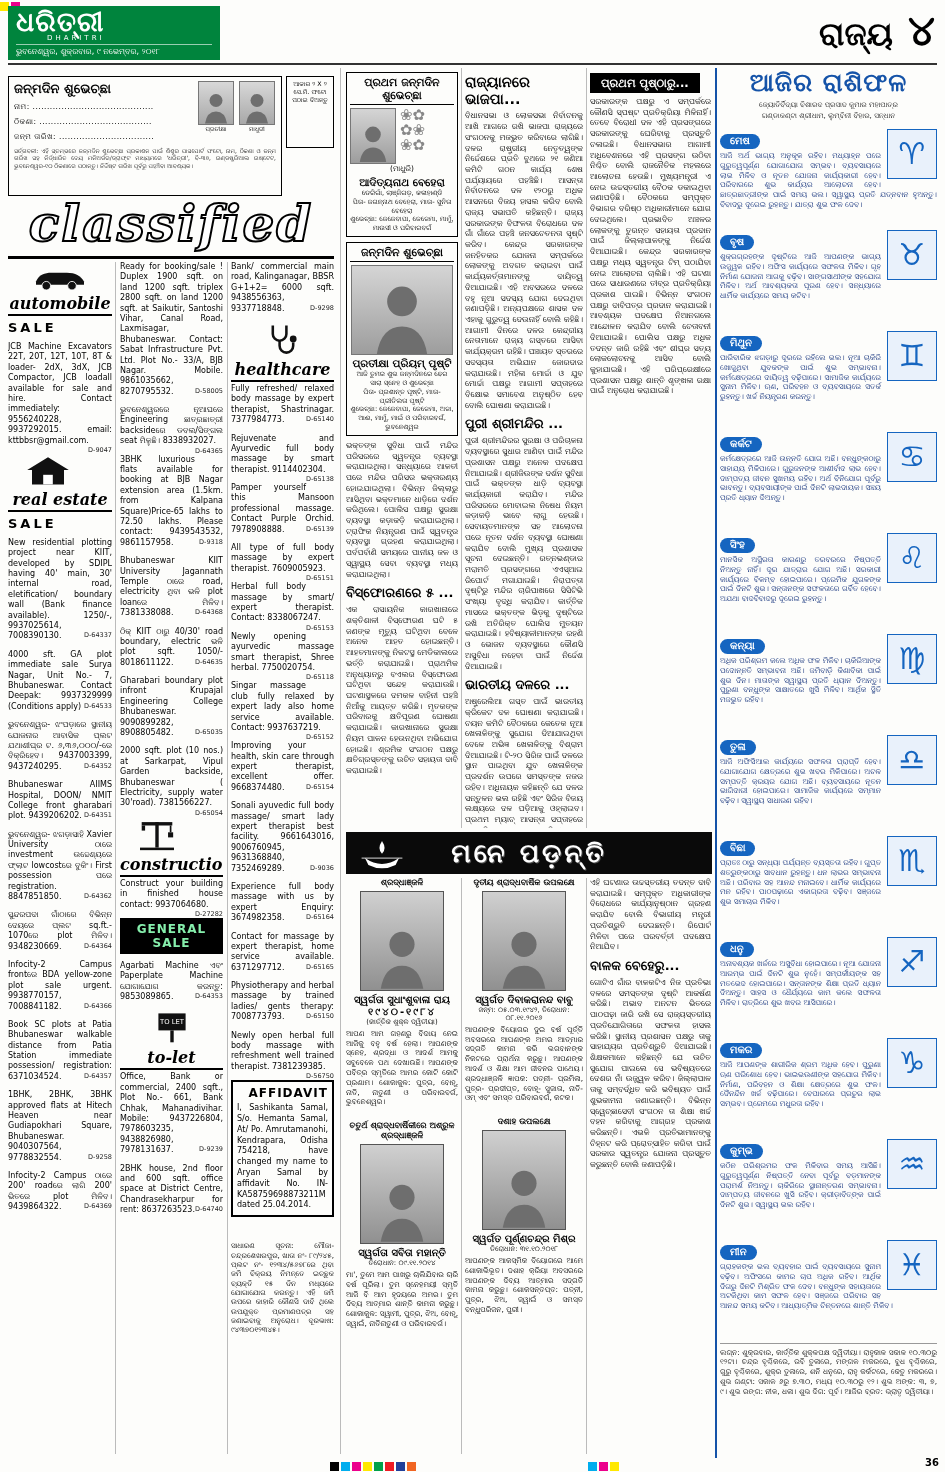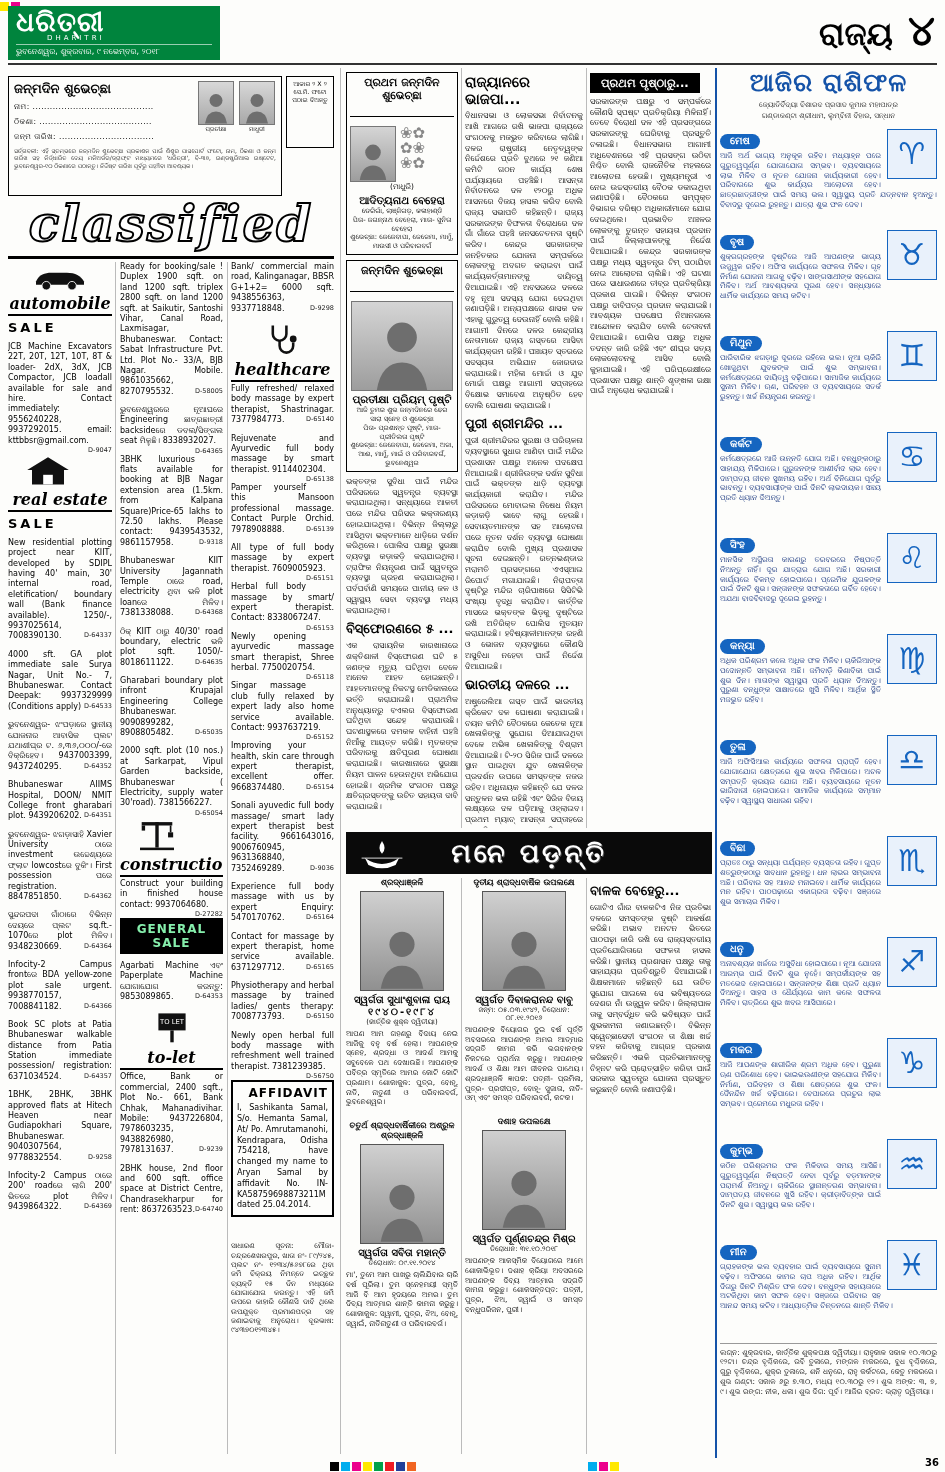--- a/index.html
+++ b/index.html
@@ -39,21 +39,21 @@
   .slogo{text-align:center;margin:4px 0 2px;}
   .slogo .script{font-family:"DejaVu Serif","Liberation Serif",serif;font-style:italic;font-weight:bold;font-size:16px;display:block;border-bottom:2px solid #000;padding-bottom:1px;}
   .sale{font-weight:bold;font-size:13px;letter-spacing:3px;margin:4px 0 7px;}
   .gsale{background:#000;color:#86efac;text-align:center;font-weight:bold;font-size:12px;letter-spacing:1px;padding:4px 0;margin:4px 0 7px;}
   .affbox{border:2px solid #000;padding:4px;margin-top:2px;}
   .afftitle{font-weight:bold;font-size:12px;text-align:right;letter-spacing:1px;margin-bottom:3px;}
   .affbody{font-size:8px;line-height:1.35;text-align:justify;}
   .notice{font-size:7.2px;line-height:1.3;text-align:justify;margin-top:24px;}
   
   .bbox{border:1.5px solid #000;padding:3px;box-sizing:border-box;margin-bottom:5px;}
-  .bday-title{font-weight:bold;font-size:11px;text-align:center;border-bottom:1px solid #000;padding-bottom:14px;margin-bottom:9px;}
+  .bday-title{font-weight:bold;font-size:11px;text-align:center;border-bottom:1px solid #000;padding-bottom:2px;margin-bottom:3px;}
   .bday-name{font-weight:bold;font-size:10.5px;text-align:center;margin-top:2px;}
   .bday-line{font-size:6.8px;text-align:center;line-height:1.3;}
   .bday-pet{font-size:7.5px;text-align:center;}
   .photo-mid{width:100px;height:88px;margin:2px auto;background:linear-gradient(#d5d5d5,#9d9d9d);border:1px solid #777;display:flex;align-items:flex-end;justify-content:center;overflow:hidden;}
   .photo-sm{width:44px;height:54px;background:linear-gradient(#d5d5d5,#9d9d9d);border:1px solid #777;display:flex;align-items:flex-end;justify-content:center;overflow:hidden;}
   .flowers{font-size:15px;color:#888;line-height:1;text-align:center;}
   .head1{font-weight:bold;font-size:14.5px;line-height:1.15;margin:2px 0 4px;}
   .head2{font-weight:bold;font-size:13px;line-height:1.15;margin:6px 0 4px;}
   .blackbox{background:#000;color:#fff;font-weight:bold;font-size:11.5px;padding:3px 11px;display:inline-block;margin-bottom:4px;}
   .atext{font-size:8px;line-height:1.34;text-align:justify;}
@@ -254,21 +254,21 @@
     </div>
     <div class="ad"><span>Fully refreshed/ relaxed body massage by expert therapist, Shastrinagar. 7377984773.</span> <span class="adid">D-65140</span></div>
     <div class="ad"><span>Rejuvenate and Ayurvedic full body massage by smart therapist. 9114402304.</span> <span class="adid">D-65138</span></div>
     <div class="ad"><span>Pamper yourself this Mansoon professional massage. Contact Purple Orchid. 7978908888.</span> <span class="adid">D-65139</span></div>
     <div class="ad"><span>All type of full body massage by expert therapist. 7609005923.</span> <span class="adid">D-65151</span></div>
     <div class="ad"><span>Herbal full body massage by smart/ expert therapist. Contact: 8338067247.</span> <span class="adid">D-65153</span></div>
     <div class="ad"><span>Newly opening ayurvedic massage smart therapist, Shree herbal. 7750020754.</span> <span class="adid">D-65118</span></div>
     <div class="ad"><span>Singar massage club fully relaxed by expert lady also home service available. Contact: 9937637219.</span> <span class="adid">D-65152</span></div>
     <div class="ad"><span>Improving your health, skin care through expert therapist, excellent offer. 9668374480.</span> <span class="adid">D-65154</span></div>
     <div class="ad"><span>Sonali ayuvedic full body massage/ smart lady expert therapist best facility. 9661643016, 9006760945, 9631368840, 7352469289.</span> <span class="adid">D-9036</span></div>
-    <div class="ad"><span>Experience full body massage with us by expert Enquiry: 5470170762.</span> <span class="adid">D-65164</span></div>
+    <div class="ad"><span>Experience full body massage with us by expert Enquiry: 3674982358.</span> <span class="adid">D-65164</span></div>
     <div class="ad"><span>Contact for massage by expert therapist, home service available. 6371297712.</span> <span class="adid">D-65165</span></div>
     <div class="ad"><span>Physiotherapy and herbal massage by trained ladies/ gents therapy: 7008773793.</span> <span class="adid">D-65150</span></div>
     <div class="ad"><span>Newly open herbal full body massage with refreshment well trained therapist. 7381239385.</span> <span class="adid">D-56750</span></div>
 
     <div class="affbox">
       <div class="afftitle">AFFIDAVIT</div>
       <div class="affbody">I, Sashikanta Samal, S/o. Hemanta Samal, At/ Po. Amrutamanohi, Kendrapara, Odisha 754218, have changed my name to Aryan Samal by affidavit No. IN-KA58759698873211M dated 25.04.2014.</div>
     </div>
     <div class="notice">ସାଧାରଣ ସୂଚନା: ମୌଜା- ଚନ୍ଦ୍ରଶେଖରପୁର, ଖାତା ନଂ- ୮୯/୨୪୫, ପ୍ଲଟ ନଂ- ୧୨୩୪/୫୬୭୮ରେ ଥିବା ଜମି ବିକ୍ରୟ ନିମନ୍ତେ ଇଚ୍ଛୁକ ବ୍ୟକ୍ତି ୧୫ ଦିନ ମଧ୍ୟରେ ଯୋଗାଯୋଗ କରନ୍ତୁ। ଏହି ଜମି ଉପରେ କାହାରି କୌଣସି ଦାବି ଥିଲେ ଉପଯୁକ୍ତ ପ୍ରମାଣପତ୍ର ସହ ଜଣାଇବାକୁ ଅନୁରୋଧ। ଦୂରଭାଷ: ୯୪୩୭୦୧୨୩୪୫।</div>
   </div>
@@ -385,20 +385,21 @@
             <path class="sil" d="M8 70 q4 -24 22 -24 q18 0 22 24 z"></path>
           </svg>
       </div>
       <div class="obit-name">ସ୍ୱର୍ଗତ ପୂର୍ଣ୍ଣଚନ୍ଦ୍ର ମିଶ୍ର</div>
       <div class="obit-sub">ତିରୋଧାନ: ୩୧.୧୦.୨୦୧୮</div>
       <div class="obit-body">ଆପଣଙ୍କ ଆକସ୍ମିକ ବିୟୋଗରେ ଆମେ ଶୋକାଭିଭୂତ। ଦଶାହ କ୍ରିୟା ଅବସରରେ ଆପଣଙ୍କ ଦିବ୍ୟ ଆତ୍ମାର ସଦ୍ଗତି କାମନା କରୁଛୁ। ଶୋକସନ୍ତପ୍ତ: ପତ୍ନୀ, ପୁତ୍ର, ଝିଅ, ଜ୍ୱାଇଁ ଓ ସମସ୍ତ ବନ୍ଧୁପରିଜନ, ପୁରୀ।</div>
     </div>
   </div>
 
   <div class="abs col" style="left:590px;top:878px;width:121px;height:576px;">
+    <div class="atext">ଏହି ଘଟଣାର ଉଚ୍ଚସ୍ତରୀୟ ତଦନ୍ତ ଦାବି କରାଯାଇଛି। ସମ୍ପୃକ୍ତ ଅଧିକାରୀଙ୍କ ବିରୋଧରେ କାର୍ଯ୍ୟାନୁଷ୍ଠାନ ଗ୍ରହଣ କରାଯିବ ବୋଲି ବିଭାଗୀୟ ମନ୍ତ୍ରୀ ପ୍ରତିଶ୍ରୁତି ଦେଇଛନ୍ତି। ରିପୋର୍ଟ ମିଳିବା ପରେ ପରବର୍ତ୍ତୀ ପଦକ୍ଷେପ ନିଆଯିବ।</div>
     <div class="head2">ବାଳକ ବେହେରୁ...</div>
     <div class="atext">ଗୋଟିଏ ଗାଁର ବାଳକଟିଏ ନିଜ ପ୍ରତିଭା ବଳରେ ସମସ୍ତଙ୍କ ଦୃଷ୍ଟି ଆକର୍ଷଣ କରିଛି। ଅଭାବ ଅନଟନ ଭିତରେ ପାଠପଢ଼ା ଜାରି ରଖି ସେ ରାଜ୍ୟସ୍ତରୀୟ ପ୍ରତିଯୋଗିତାରେ ସଫଳତା ହାସଲ କରିଛି। ସ୍ଥାନୀୟ ପ୍ରଶାସନ ପକ୍ଷରୁ ତାକୁ ସାହାଯ୍ୟର ପ୍ରତିଶ୍ରୁତି ଦିଆଯାଇଛି। ଶିକ୍ଷକମାନେ କହିଛନ୍ତି ଯେ ଉଚିତ ସୁଯୋଗ ପାଇଲେ ସେ ଭବିଷ୍ୟତରେ ଦେଶର ନାଁ ଉଜ୍ଜ୍ୱଳ କରିବ। ଜିଲ୍ଲାପାଳ ତାକୁ ସମ୍ବର୍ଦ୍ଧିତ କରି ଭବିଷ୍ୟତ ପାଇଁ ଶୁଭକାମନା ଜଣାଇଛନ୍ତି। ବିଭିନ୍ନ ସ୍ୱେଚ୍ଛାସେବୀ ସଂଗଠନ ତା ଶିକ୍ଷା ଖର୍ଚ୍ଚ ବହନ କରିବାକୁ ଆଗ୍ରହ ପ୍ରକାଶ କରିଛନ୍ତି। ଏଭଳି ପ୍ରତିଭାମାନଙ୍କୁ ଚିହ୍ନଟ କରି ପ୍ରୋତ୍ସାହିତ କରିବା ପାଇଁ ସରକାର ସ୍ୱତନ୍ତ୍ର ଯୋଜନା ପ୍ରସ୍ତୁତ କରୁଛନ୍ତି ବୋଲି ଜଣାପଡ଼ିଛି।</div>
   </div>
 
   <div class="abs col zcol">
     <div class="ztitle">ଆଜିର ରାଶିଫଳ</div>
     <div class="zsub">ଜ୍ୟୋତିର୍ବିଦ୍ୟା ବିଶାରଦ ପ୍ରସାଦ କୁମାର ମହାପାତ୍ର</div>
     <div class="zsub">ଗଣ୍ଡାକଣ୍ଟା ଶ୍ରୀଧାମ, ଲୁମ୍ବିନୀ ବିହାର, ସନ୍ଧାନ</div>
 
     <div class="zblock">

